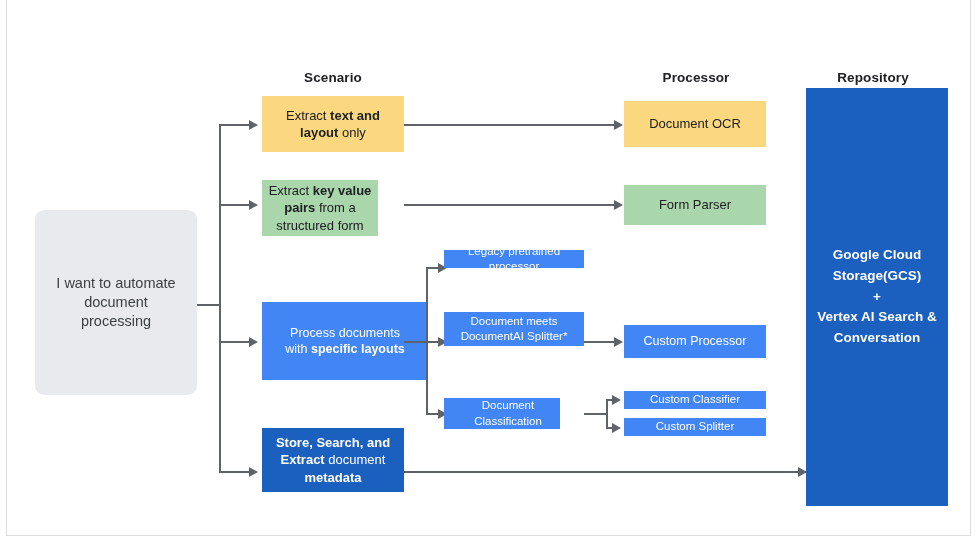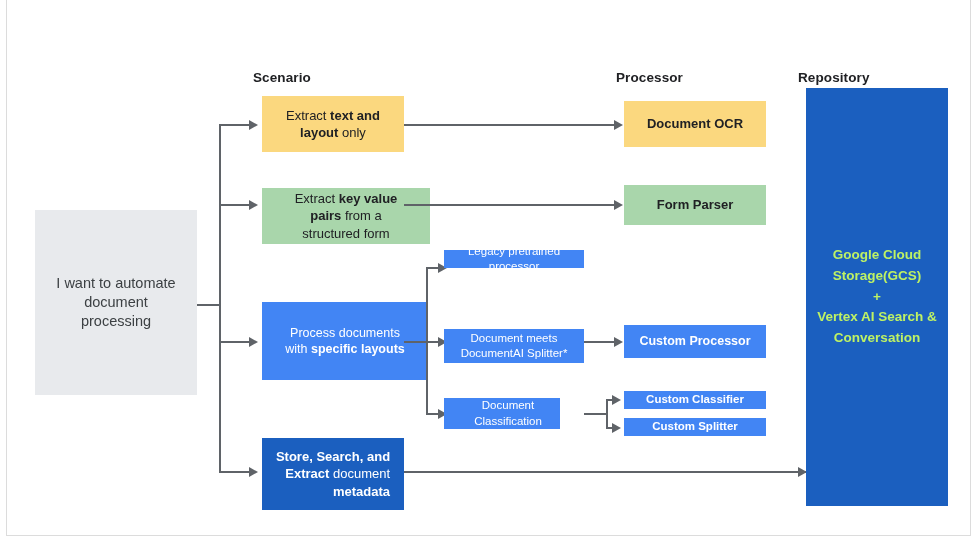--- a/index.html
+++ b/index.html
@@ -38,39 +38,41 @@
     font-size: 27px;
     font-weight: 400;
     color: #2b2b2b;
     letter-spacing: 0.1px;
   }
   .col-head {
     position: absolute;
     font-size: 13.5px;
     font-weight: bold;
     color: #202124;
+    text-align: center;
     letter-spacing: 0.1px;
   }
   .box {
     position: absolute;
     box-sizing: border-box;
     display: flex;
     align-items: center;
     justify-content: center;
     text-align: center;
     line-height: 1.32;
   }
   .box span { display: inline; }
   .b { font-weight: bold; }
 
   .box-grey {
     background: #e8eaed;
     color: #3c4043;
     font-size: 14.5px;
     font-weight: 400;
+    border-radius: 9px;
   }
   .box-yellow {
     background: #fbd87f;
     color: #202124;
     font-size: 13px;
   }
   .box-green {
     background: #a9d6ab;
     color: #202124;
     font-size: 13px;
@@ -85,26 +87,26 @@
     color: #ffffff;
     font-size: 11.5px;
   }
   .box-darkblue {
     background: #1b5fbf;
     color: #ffffff;
     font-size: 13px;
   }
   .box-repo {
     background: #1b5fbf;
-    color: #bef264;
+    color: #ffffff;
     font-size: 13.5px;
     font-weight: bold;
     line-height: 1.55;
   }
-  .box-strong { font-weight: bold; }
+  .box-strong { font-weight: normal; }
 
   
   .line-h {
     position: absolute;
     height: 2px;
     background: #5f6368;
   }
   .line-v {
     position: absolute;
     width: 2px;
@@ -154,21 +156,21 @@
   </div>
 
   <div class="box box-yellow" style="left:262px; top:96px; width:142px; height:56px;">
     <span>
       <span>Extract </span><span class="b">text and</span><br><span class="b">layout</span><span> only</span>
     </span>
   </div>
   <div class="line-h" style="left:404px; top:124px; width:212px;"></div>
   <div class="arrow-r" style="left:614px; top:120px;"></div>
 
-  <div class="box box-green" style="left:262px; top:188px; width:168px; height:56px;">
+  <div class="box box-green" style="left:262px; top:180px; width:116px; height:56px;">
     <span>
       <span>Extract </span><span class="b">key value</span><br><span class="b">pairs</span><span> from a</span><br><span>structured form</span>
     </span>
   </div>
   <div class="line-h" style="left:404px; top:204px; width:212px;"></div>
   <div class="arrow-r" style="left:614px; top:200px;"></div>
 
   <div class="box box-blue" style="left:262px; top:302px; width:166px; height:78px;">
     <span>
       <span>Process documents</span><br><span>with </span><span class="b">specific layouts</span>
@@ -183,41 +185,41 @@
   <div class="arrow-r" style="left:438px; top:337px;"></div>
   <div class="line-h" style="left:426px; top:413px; width:16px;"></div>
   <div class="arrow-r" style="left:438px; top:409px;"></div>
 
   <div class="box box-blue-sm" style="left:444px; top:250px; width:140px; height:18px;">
     <span>
       <span>Legacy pretrained</span><br><span>processor</span>
     </span>
   </div>
 
-  <div class="box box-blue-sm" style="left:444px; top:329px; width:140px; height:34px;">
+  <div class="box box-blue-sm" style="left:444px; top:312px; width:140px; height:34px;">
     <span>
       <span>Document meets</span><br><span>DocumentAI Splitter*</span>
     </span>
   </div>
 
   <div class="box box-blue-sm" style="left:444px; top:398px; width:116px; height:31px;padding-left:12px;">
     <span>Document Classification</span>
   </div>
 
   <div class="line-h" style="left:584px; top:341px; width:32px;"></div>
   <div class="arrow-r" style="left:614px; top:337px;"></div>
 
   <div class="line-h" style="left:584px; top:413px; width:24px;"></div>
   <div class="line-v" style="left:606px; top:399px; height:28px;"></div>
   <div class="line-h" style="left:606px; top:399px; width:10px;"></div>
   <div class="arrow-r" style="left:612px; top:395px;"></div>
   <div class="line-h" style="left:606px; top:427px; width:10px;"></div>
   <div class="arrow-r" style="left:612px; top:423px;"></div>
 
-  <div class="box box-darkblue" style="left:262px; top:438px; width:142px; height:72px;text-align:right;">
+  <div class="box box-darkblue" style="left:262px; top:428px; width:142px; height:64px;">
     <span>
       <span class="b">Store, Search, and</span><br><span class="b">Extract</span><span> document</span><br><span class="b">metadata</span>
     </span>
   </div>
   <div class="line-h" style="left:404px; top:471px; width:402px;"></div>
   <div class="arrow-r" style="left:798px; top:467px;"></div>
 
   <div class="box box-yellow box-strong" style="left:624px; top:101px; width:142px; height:46px;">
     <span>Document OCR</span>
   </div>

